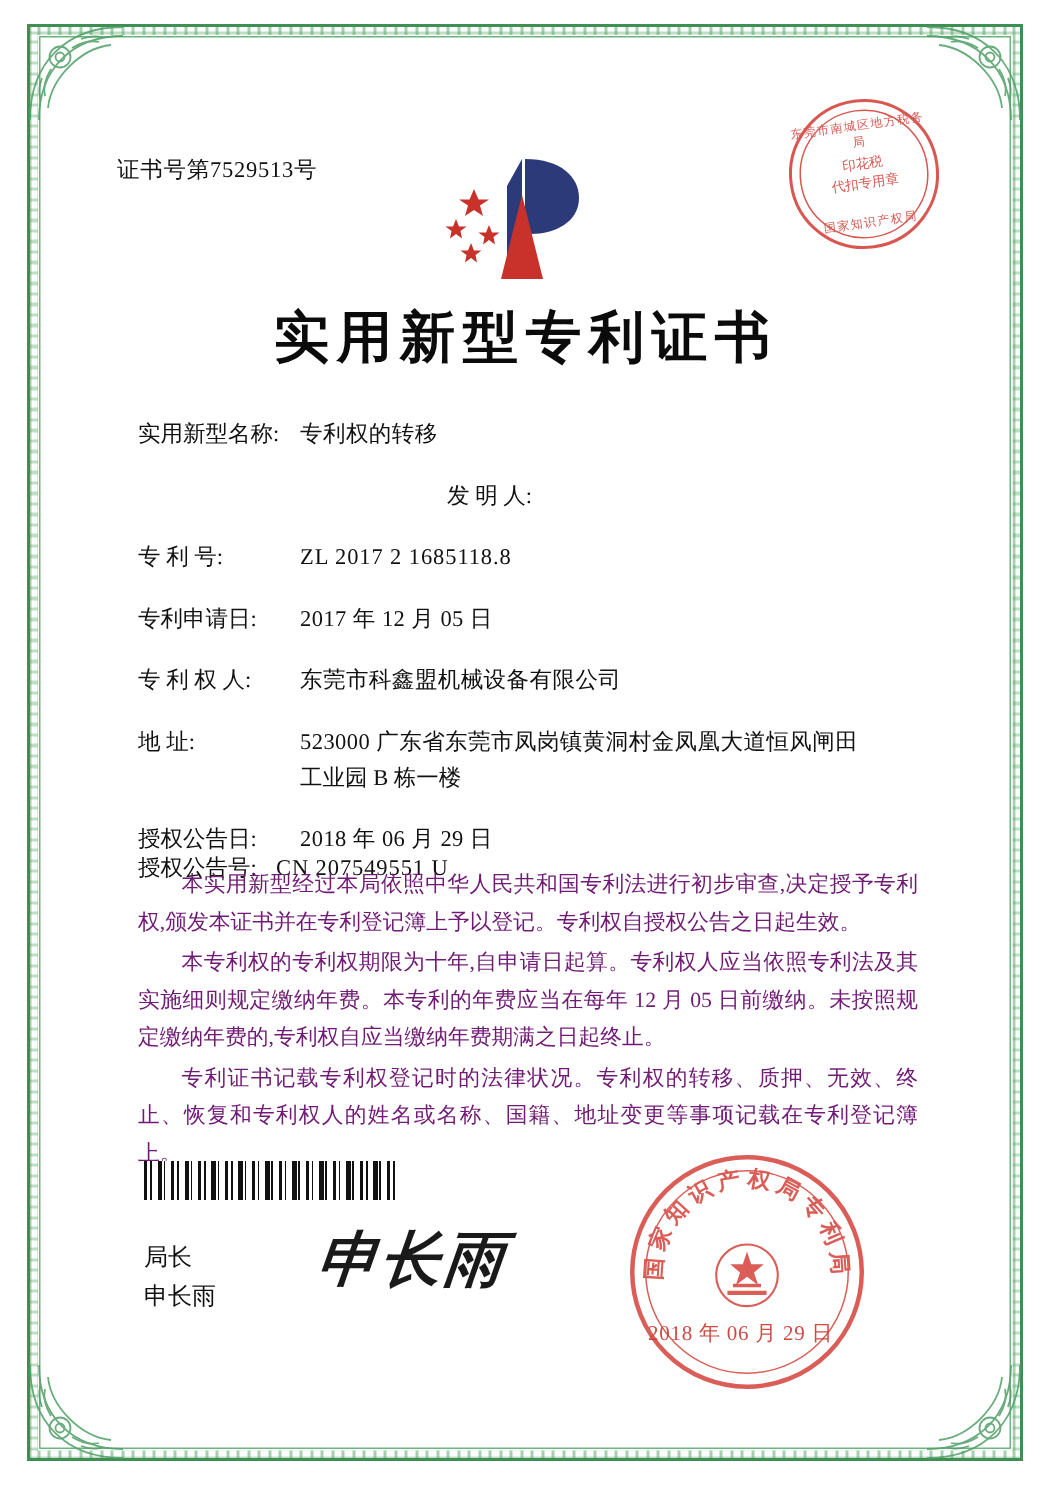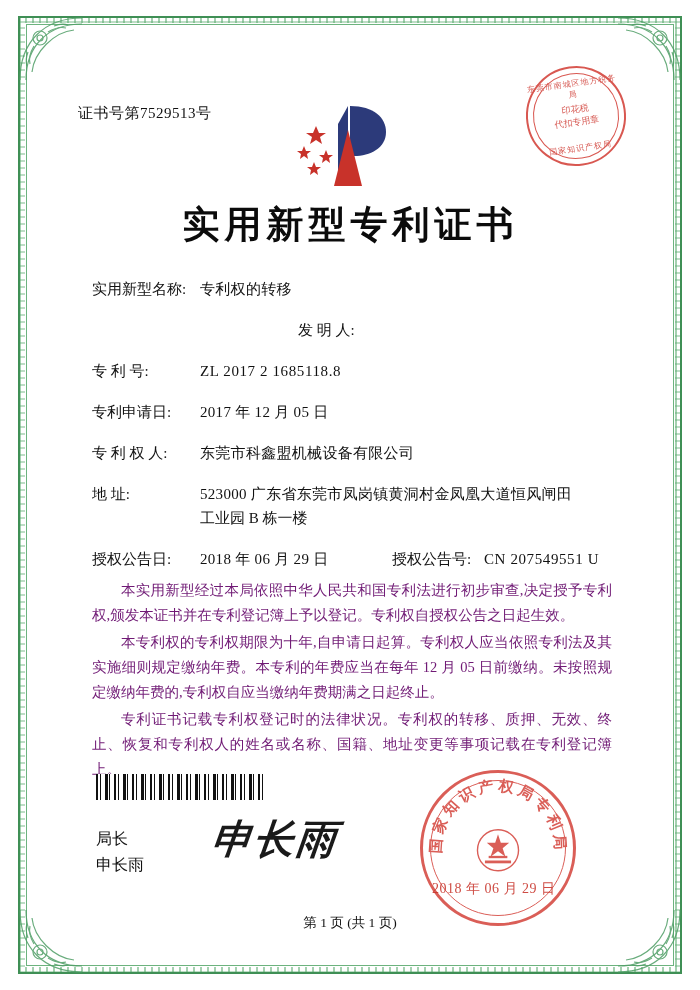--- a/index.html
+++ b/index.html
@@ -189,20 +189,21 @@
     letter-spacing: .6px;
   }
   .addr-second {
     margin-top: 5px;
     margin-left: 108px;
     font-size: 15px;
   }
   .two-col {
     display: flex;
     margin-bottom: 4px;
+    flex-direction: column;
   }
   .two-col .col {
     display: flex;
     align-items: baseline;
   }
   .two-col .col.left { width: 300px; }
   .two-col .col .flabel { width: 108px; flex: 0 0 108px; }
   .two-col .col.right .flabel { width: 92px; flex: 0 0 92px; }
 
   
@@ -420,15 +421,14 @@
       <circle cx="30" cy="30" r="22" fill="none" stroke="#d23b33" stroke-width="1.5"></circle>
       <g fill="#d23b33">
         <polygon points="30,13 33,22 42,22 35,28 38,37 30,31 22,37 25,28 18,22 27,22"></polygon>
         <rect x="16" y="41" width="28" height="3"></rect>
         <rect x="20" y="36" width="20" height="2.5"></rect>
       </g>
     </svg>
   </div>
   <div class="stamp-date">2018 年 06 月 29 日</div>
 
-  <div class="page-no">第 1 页 (共 1 页)</div>
 
 </div>
 
 </body></html>

